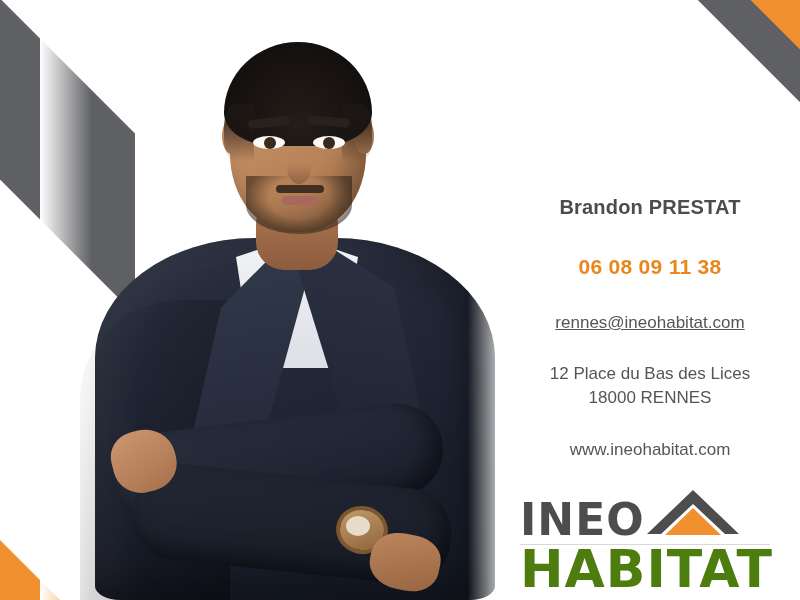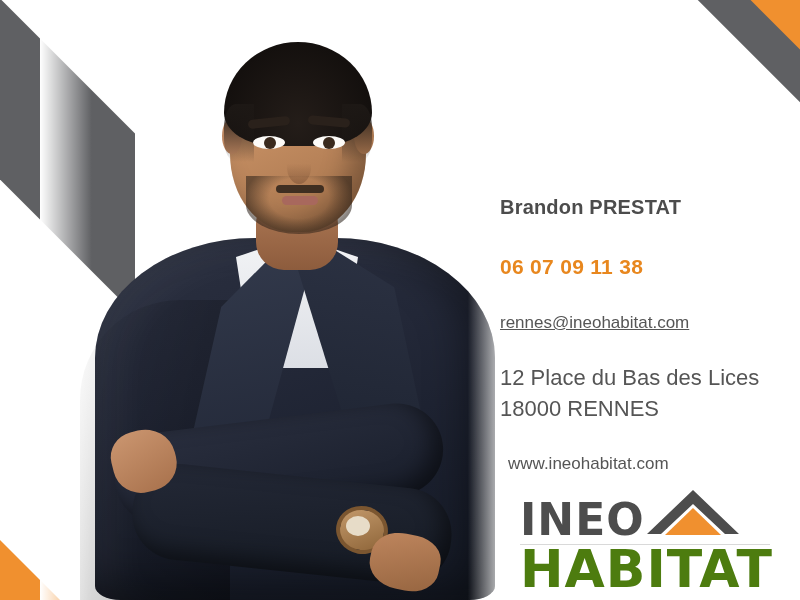--- a/index.html
+++ b/index.html
@@ -240,21 +240,21 @@
       linear-gradient(90deg, #fff 0%, rgba(255,255,255,0) 11%),
       linear-gradient(270deg, #fff 0%, rgba(255,255,255,0) 9%);
   }
 
   
   #contact {
     position: absolute;
     left: 500px;
     top: 196px;
     width: 300px;
-    text-align: left;
+    text-align: center;
     color: #4a4a4a;
   }
   #contact-name {
     font-size: 20px;
     font-weight: bold;
     color: #4c4c4c;
     letter-spacing: .2px;
     margin: 0 0 36px 0;
   }
   #contact-phone {
@@ -264,21 +264,21 @@
     letter-spacing: .3px;
     margin: 0 0 34px 0;
   }
   #contact-email {
     font-size: 17px;
     color: #555555;
     margin: 0 0 29px 0;
     text-decoration: underline;
   }
   #contact-address {
-    font-size: 22px;
+    font-size: 17px;
     color: #555555;
     line-height: 1.42;
     margin: 0 0 30px 0;
   }
   #contact-website {
     font-size: 17px;
     color: #555555;
     margin: 8px;
   }
 
@@ -369,21 +369,21 @@
     <div class="ph ph-hand"></div>
     <div class="ph ph-watch"></div>
     <div class="ph ph-watch-face"></div>
     <div class="ph ph-hand2"></div>
     <div class="ph ph-vignette"></div>
   </div>
 
   <div id="contact">
     <p id="contact-name">Brandon PRESTAT</p>
 
-    <p id="contact-phone">06 07 09 11 38</p>
+    <p id="contact-phone">06 08 09 11 38</p>
 
     <p id="contact-email">rennes@ineohabitat.com</p>
 
     <p id="contact-address">
       <span>12 Place du Bas des Lices</span><br>
       <span>18000 RENNES</span>
     </p>
 
     <p id="contact-website">www.ineohabitat.com</p>
   </div>

